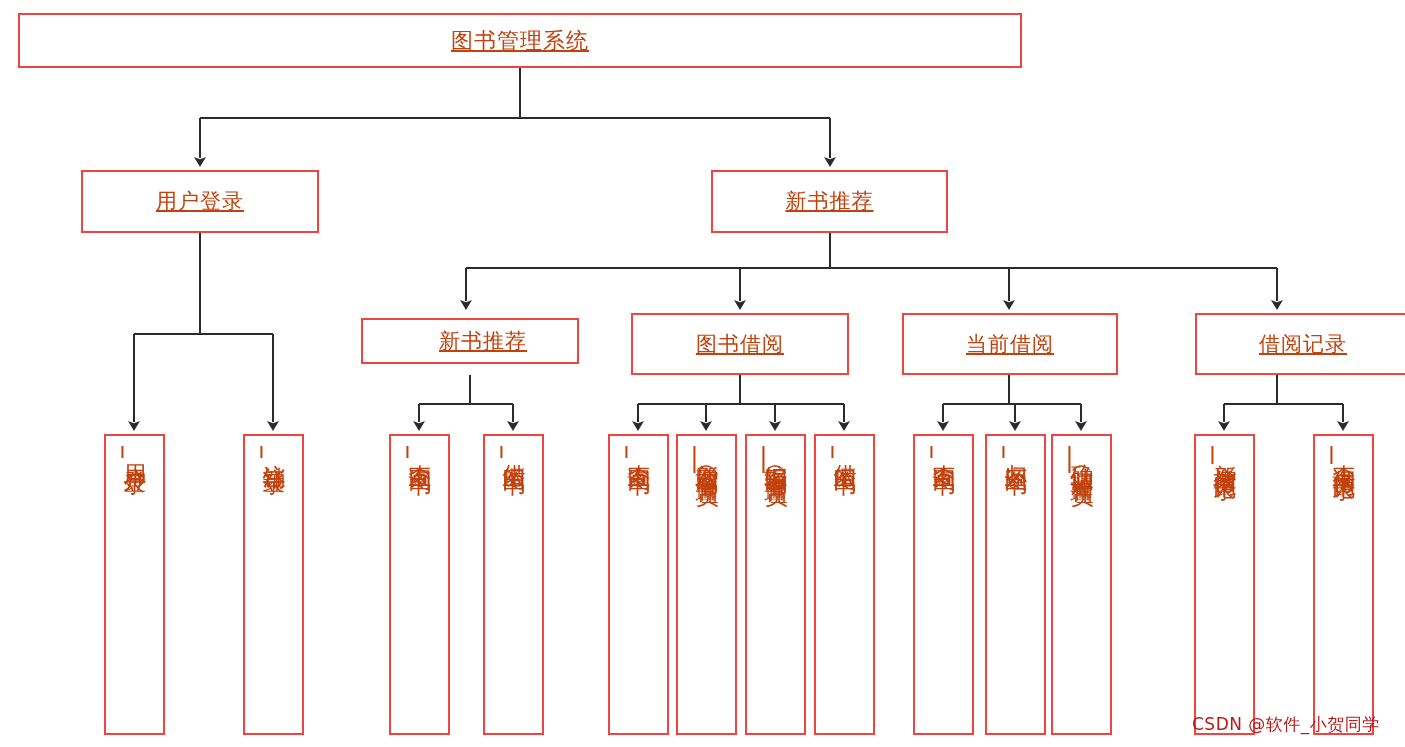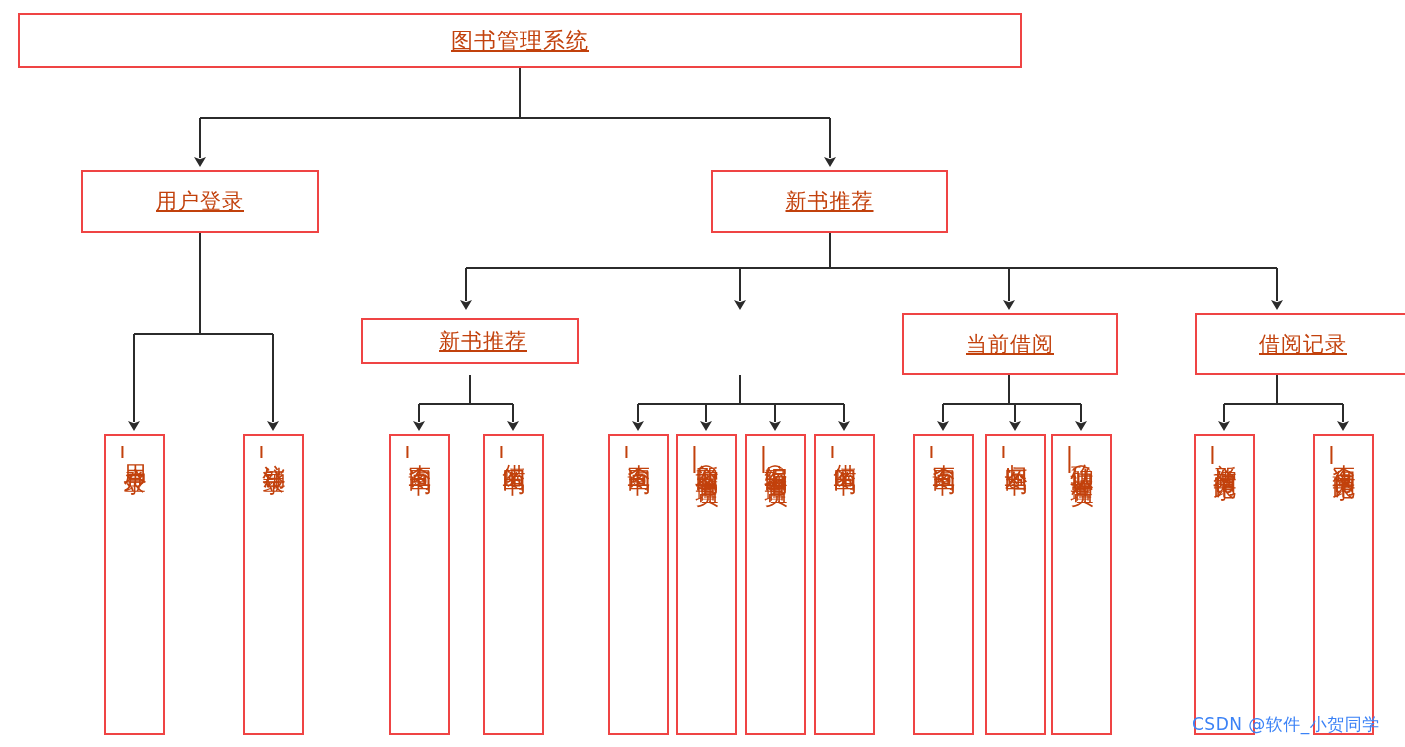--- a/index.html
+++ b/index.html
@@ -59,21 +59,21 @@
     text-align: left;
   }
   .node.root .label {
     font-size: 22px;
   }
   .watermark {
     position: absolute;
     left: 1192px;
     top: 713px;
     font-size: 17px;
-    color: #3b82f6;
+    color: #b91c1c;
     white-space: nowrap;
     letter-spacing: 0.5px;
     font-family: "DejaVu Sans", "Liberation Sans", sans-serif;
   }
 </style>
 </head>
 <body>
 
 <div id="canvas">
 
@@ -134,20 +134,23 @@
   <div class="node" style="left: 81px; top: 170px; width: 238px; height: 63px;">
     <span class="label">用户登录</span>
   </div>
   <div class="node" style="left: 711px; top: 170px; width: 237px; height: 63px;">
     <span class="label">新书推荐</span>
   </div>
 
   <div class="node" style="left: 361px; top: 318px; width: 218px; height: 46px; padding-left: 26px;">
     <span class="label">新书推荐</span>
   </div>
+  <div class="node" style="left: 631px; top: 313px; width: 218px; height: 62px;">
+    <span class="label">图书借阅</span>
+  </div>
   <div class="node" style="left: 902px; top: 313px; width: 216px; height: 62px; align-items: center;">
     <span class="label">当前借阅</span>
   </div>
   <div class="node" style="left: 1173px; top: 313px; width: 216px; height: 62px; margin-left: 22px;">
     <span class="label">借阅记录</span>
   </div>
 
   <div class="node leaf" style="left: 104px; top: 434px; width: 61px; height: 301px;">
     <span class="label">用户登录</span>
   </div>

